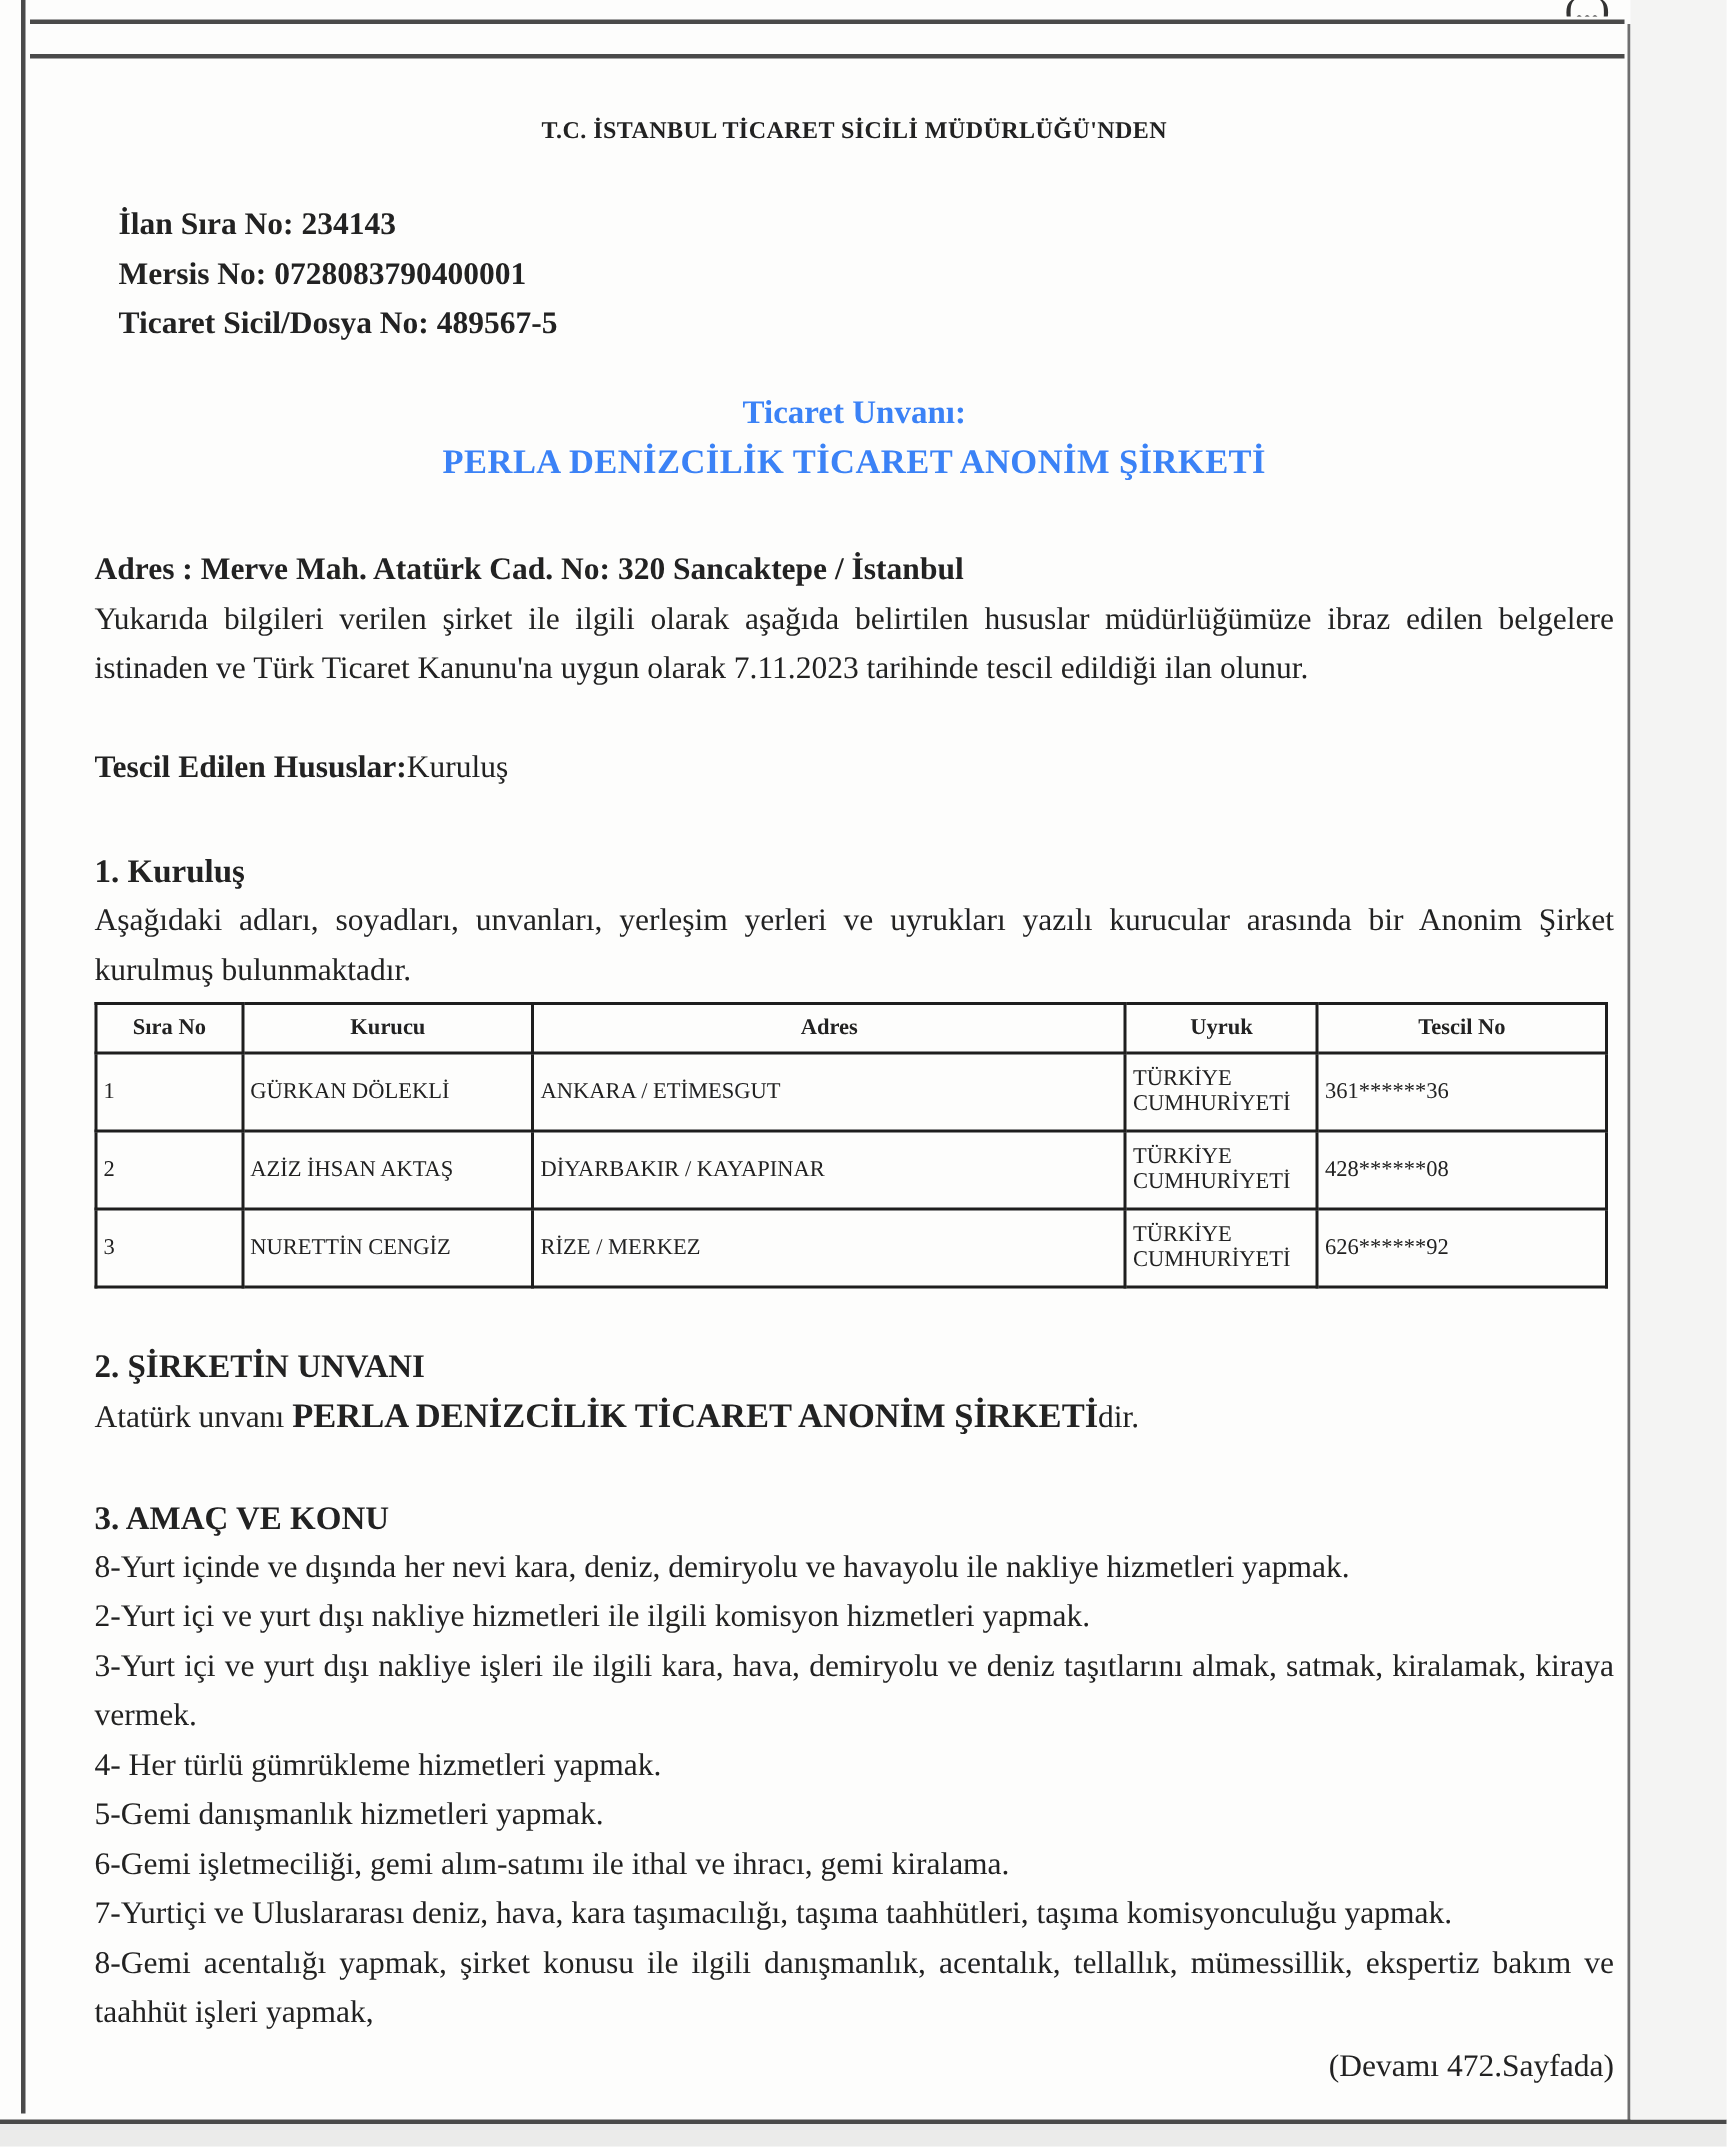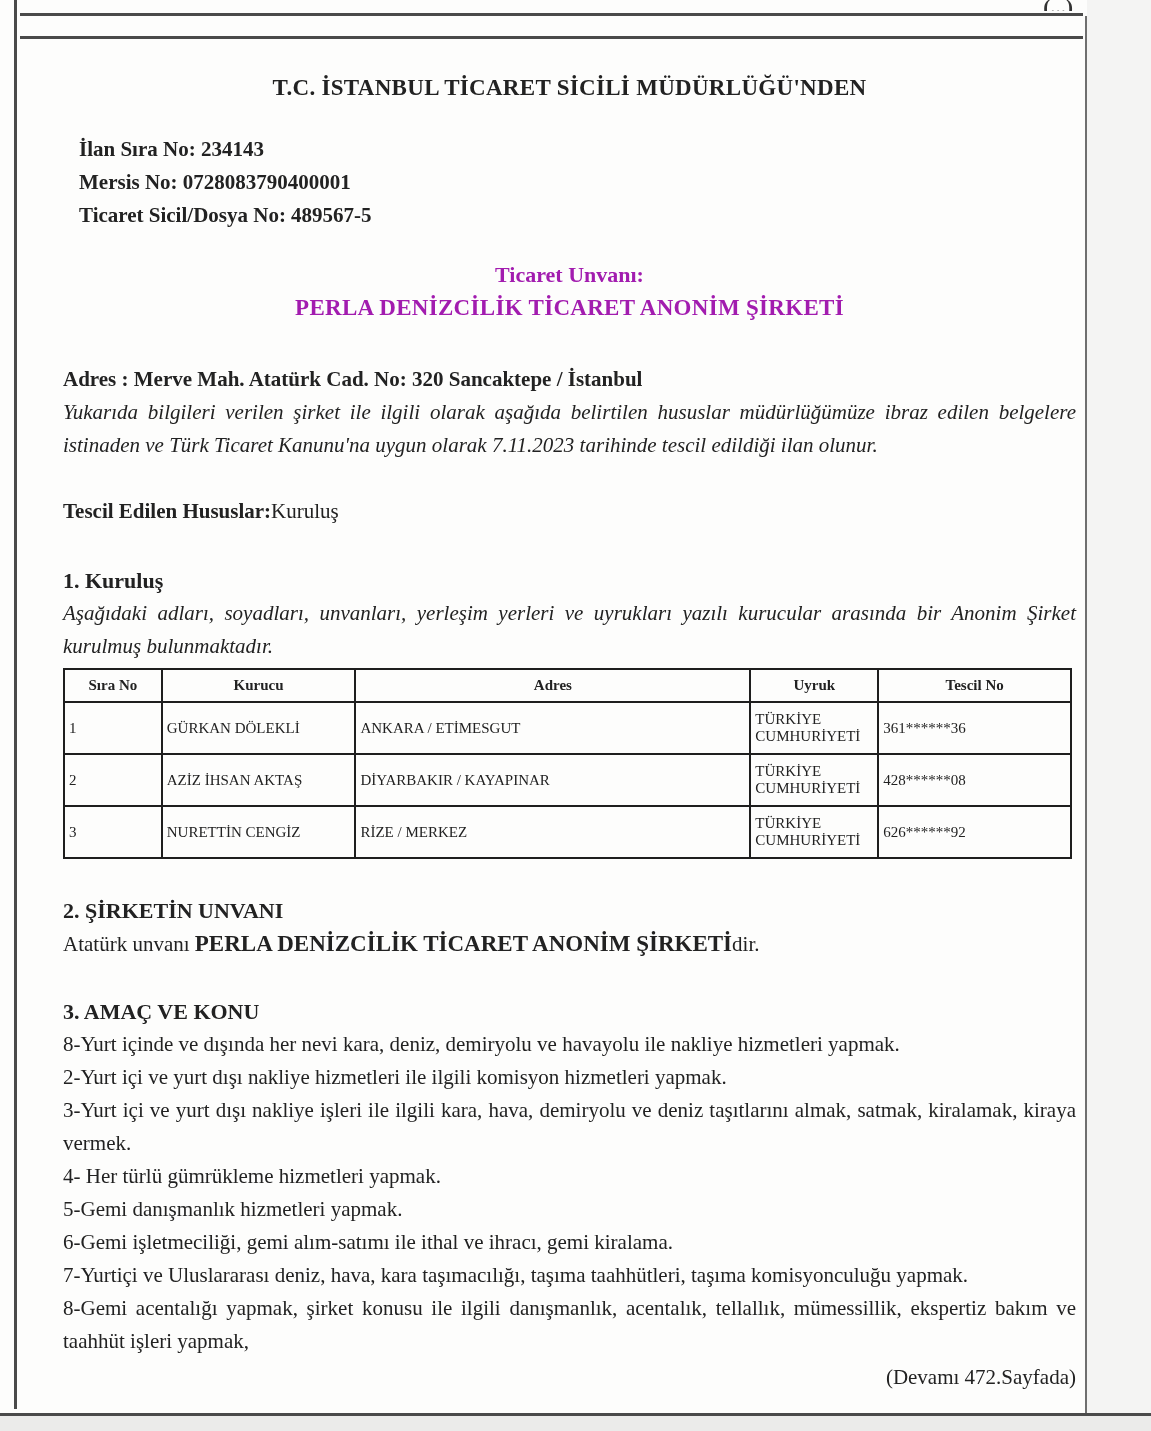--- a/index.html
+++ b/index.html
@@ -17,28 +17,28 @@
   .rule-right{left:1085px;top:16px;width:2px;height:1398px;background:#6f6f6f;}
   .rule-bottom{left:0;top:1413px;width:1151px;height:3px;}
   .outside-right{position:absolute;left:1087px;top:0;width:64px;height:1413px;background:#f4f4f3;}
   .outside-bottom{position:absolute;left:0;top:1416px;width:1151px;height:15px;background:#ebebea;}
   
   .top-fragment{position:absolute;top:0;right:78px;height:11px;width:240px;overflow:hidden;text-align:right;}
   .top-fragment span{display:inline-block;margin-top:-15px;font-weight:bold;font-size:21px;color:#333;}
 
   
   .content{position:absolute;left:63px;top:37px;width:1013px;font-size:21px;line-height:33px;}
-  .doc-title{margin-top:34px;text-align:center;font-weight:bold;font-size:23px;letter-spacing:.3px;}
+  .doc-title{margin-top:34px;text-align:center;font-weight:bold;font-size:16px;letter-spacing:.3px;}
   .meta{margin-top:29px;font-weight:bold;margin-left:16px;}
   .meta div{white-space:pre;}
   .unvan{margin-top:26px;text-align:center;font-weight:bold;}
   .unvan .unvan-heading{font-size:22px;}
   .unvan .unvan-name{font-size:23px;letter-spacing:.3px;}
   .adres{margin-top:39px;font-weight:bold;}
-  .para{text-align:justify;font-style:italic;}
+  .para{text-align:justify;}
   .tescil{margin-top:33px;}
   .tescil .lbl{font-weight:bold;}
   .sec-heading{font-weight:bold;font-size:22px;}
   .sec1{margin-top:36px;}
   .sec2{margin-top:35px;}
   .sec2 .company{font-weight:bold;font-size:23px;}
   .sec3{margin-top:34px;}
   .sec3 p{margin:0;text-align:justify;}
   .continuation{margin-top:3px;text-align:right;}
 
@@ -69,21 +69,21 @@
 <div class="content">
 
   <div class="doc-title">T.C. İSTANBUL TİCARET SİCİLİ MÜDÜRLÜĞÜ'NDEN</div>
 
   <div class="meta">
     <div>İlan Sıra No: 234143</div>
     <div>Mersis No: 0728083790400001</div>
     <div>Ticaret Sicil/Dosya No: 489567-5</div>
   </div>
 
-  <div class="unvan" style="color:#a21caf;">
+  <div class="unvan" style="color:#3b82f6;">
     <div class="unvan-heading">Ticaret Unvanı:</div>
     <div class="unvan-name">PERLA DENİZCİLİK TİCARET ANONİM ŞİRKETİ</div>
   </div>
 
   <div class="adres">Adres : Merve Mah. Atatürk Cad. No: 320 Sancaktepe / İstanbul</div>
   <div class="para">Yukarıda bilgileri verilen şirket ile ilgili olarak aşağıda belirtilen hususlar müdürlüğümüze ibraz edilen belgelere istinaden ve Türk Ticaret Kanunu'na uygun olarak 7.11.2023 tarihinde tescil edildiği ilan olunur.</div>
 
   <div class="tescil">
     <span class="lbl">Tescil Edilen Hususlar:</span><span>Kuruluş</span>
   </div>

